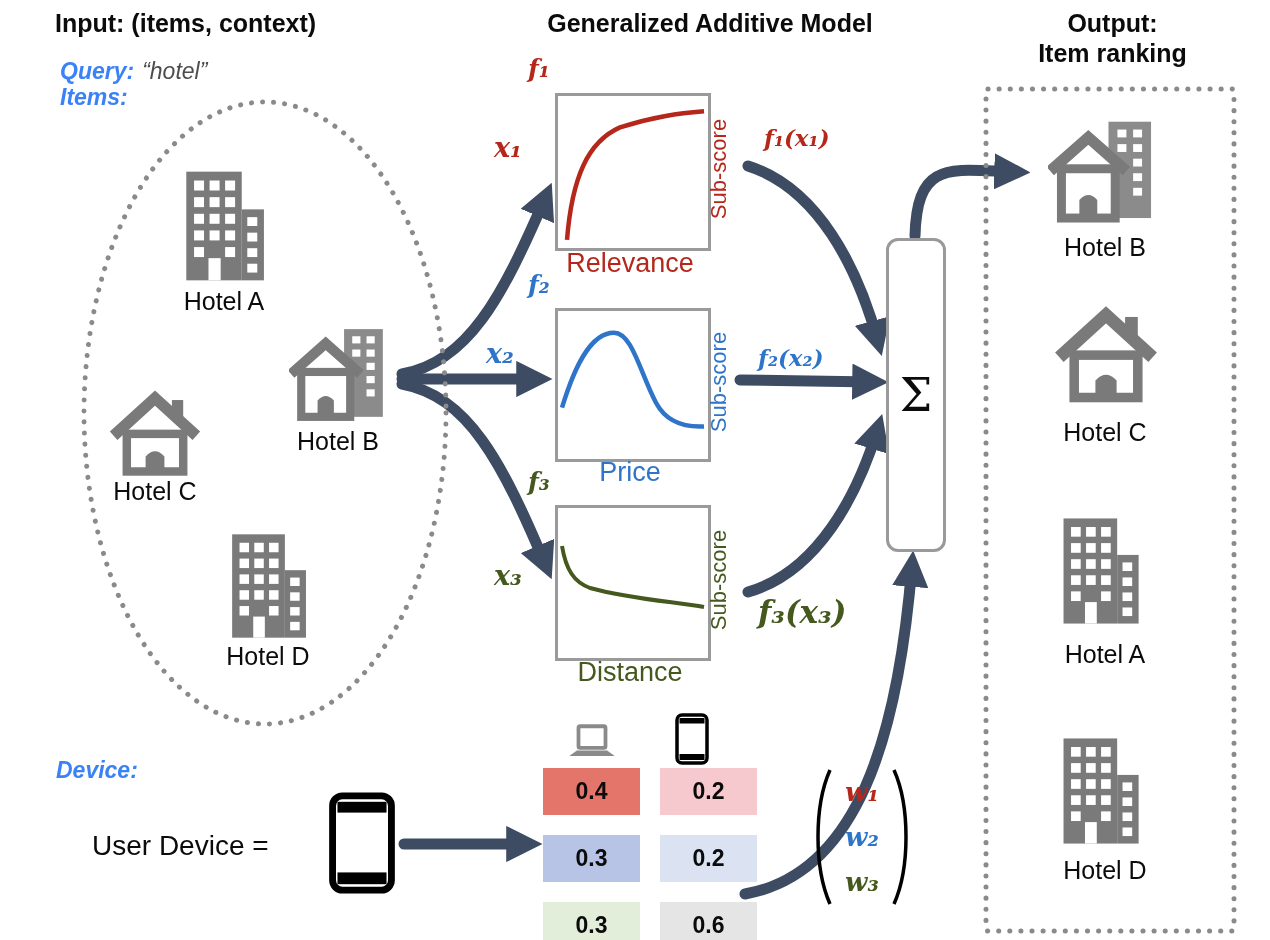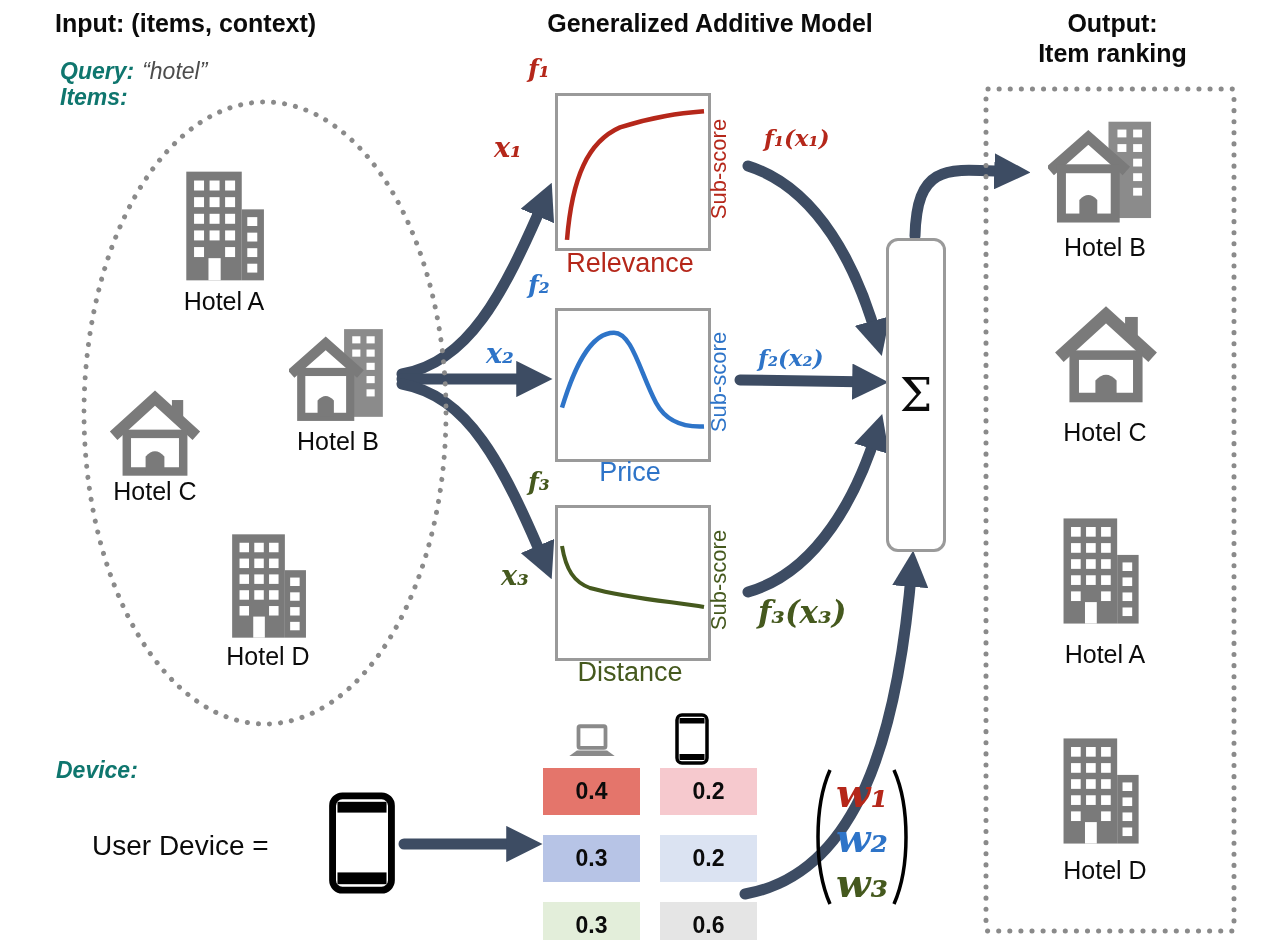--- a/index.html
+++ b/index.html
@@ -1,38 +1,38 @@
 <!DOCTYPE html>
 <html><head>
 <meta charset="utf-8">
 <style>
   html,body{margin:0;padding:0;background:#fff;}
   body{font-family:"Liberation Sans",sans-serif;color:#0b0b0b;}
   .canvas{position:relative;width:1270px;height:940px;background:#fff;overflow:hidden;}
   .abs{position:absolute;}
   .title{font-weight:bold;font-size:25px;line-height:1.2;color:#0b0b0b;}
   .center{text-align:center;}
-  .ital-label{font-style:italic;font-weight:bold;color:#0f766e;font-size:23px;}
+  .ital-label{font-style:italic;font-weight:bold;color:#3b82f6;font-size:23px;}
   .ital-value{font-style:italic;color:#4d4d4d;font-size:23px;margin-left:8px;}
   .hotel-label{font-size:25px;text-align:center;color:#0b0b0b;}
   .math{font-family:"DejaVu Serif","Liberation Serif",serif;font-style:italic;font-weight:600;}
   .plot-box{position:absolute;background:#fff;border:3px solid #9a9a9a;}
   .plot-box svg{position:absolute;inset:0;width:100%;height:100%;}
   .subscore{position:absolute;width:152px;height:30px;line-height:30px;text-align:center;
             transform:rotate(-90deg);font-size:22px;font-weight:500;}
   .feature{position:absolute;width:150px;text-align:center;font-size:27px;font-weight:500;}
   .red{color:#b5271a;} .blue{color:#2e74c8;} .green{color:#45591e;}
   .sum-box{position:absolute;left:886px;top:238px;width:54px;height:308px;background:#fff;
            border:3px solid #9a9a9a;border-radius:12px;display:flex;align-items:center;justify-content:center;}
   .sum-sigma{font-family:"DejaVu Serif","Liberation Serif",serif;font-size:46px;color:#0b0b0b;}
   .wtable{position:absolute;left:543px;top:768px;display:grid;grid-template-columns:97px 97px;
           grid-auto-rows:47px;gap:20px;font-weight:bold;}
   .wcell{display:flex;align-items:center;justify-content:center;font-size:23px;color:#0b0b0b;}
   .wlabel{font-family:"DejaVu Serif","Liberation Serif",serif;font-style:italic;font-weight:600;
-          font-size:40px;text-align:center;height:45px;line-height:45px;}
+          font-size:26px;text-align:center;height:45px;line-height:45px;}
   .device-eq{font-size:28px;color:#0b0b0b;}
 </style>
 </head>
 <body>
 
 <svg width="0" height="0" style="position:absolute">
   <defs>
     <symbol id="sym-building" viewBox="0 0 100 110">
       <rect x="16" y="6" width="50" height="98" fill="#7a7a7a"></rect>
       <rect x="66" y="40" width="20" height="64" fill="#7a7a7a"></rect>
@@ -163,21 +163,21 @@
   <div class="plot-box" style="left:555px;top:308px;width:150px;height:148px;">
     <svg viewBox="0 0 150 150" preserveAspectRatio="none">
       <path d="M4 98 C16 58, 32 22, 56 22 C74 22, 82 62, 98 93 C108 112, 126 118, 146 117" fill="none" stroke="#2e74c8" stroke-width="4.5"></path>
     </svg>
   </div>
   <div class="subscore blue" style="left:643px;top:367px;">Sub-score</div>
   <div class="feature blue" style="left:555px;top:457px;">Price</div>
   <div class="abs math blue" style="left:758px;top:344px;font-size:23px;">f₂(x₂)</div>
 
   <div class="abs math green" style="left:528px;top:467px;font-size:25px;">f₃</div>
-  <div class="abs math green" style="left:494px;top:560px;font-size:27px;margin-left:7px;">x₃</div>
+  <div class="abs math green" style="left:494px;top:560px;font-size:27px;">x₃</div>
   <div class="plot-box" style="left:555px;top:505px;width:150px;height:150px;">
     <svg viewBox="0 0 150 150" preserveAspectRatio="none">
       <path d="M4 38 C8 62, 16 74, 32 80 C72 91, 118 94, 146 99" fill="none" stroke="#45591e" stroke-width="4"></path>
     </svg>
   </div>
   <div class="subscore green" style="left:643px;top:565px;">Sub-score</div>
   <div class="feature green" style="left:555px;top:657px;">Distance</div>
   <div class="abs math green" style="left:758px;top:594px;font-size:31px;">f₃(x₃)</div>
 
   <div class="sum-box">

